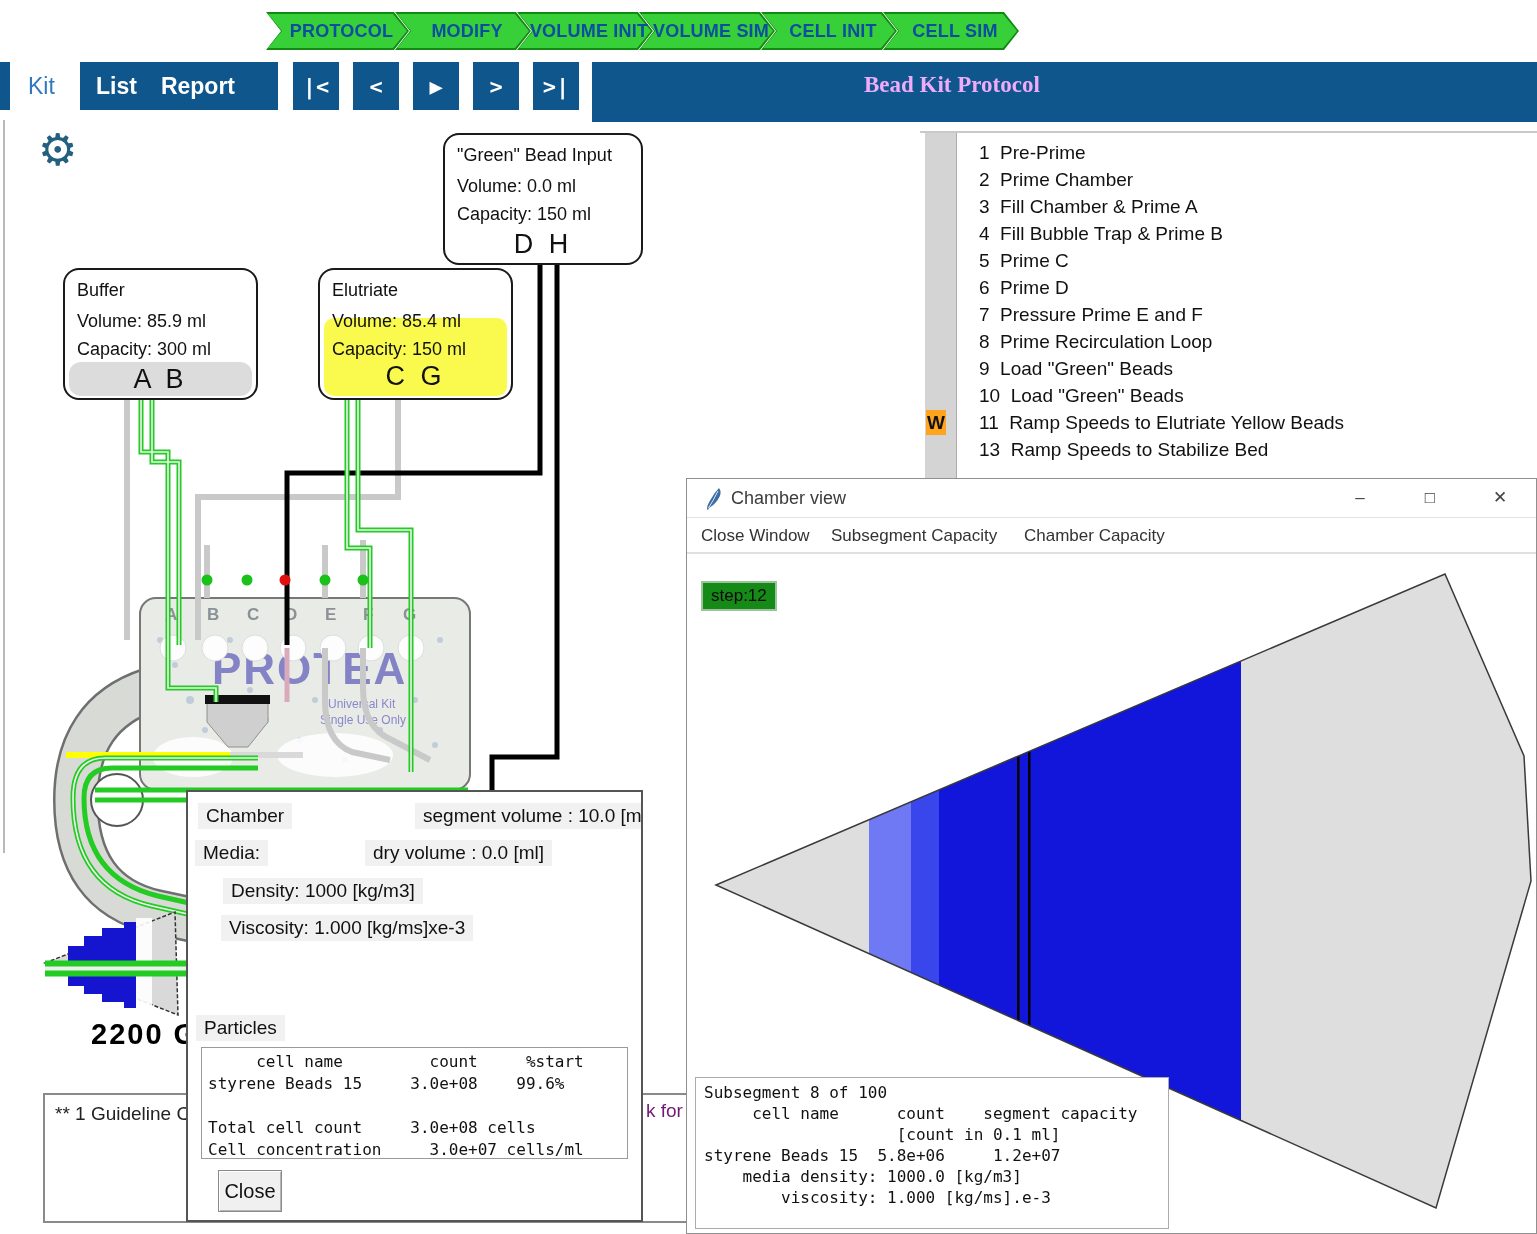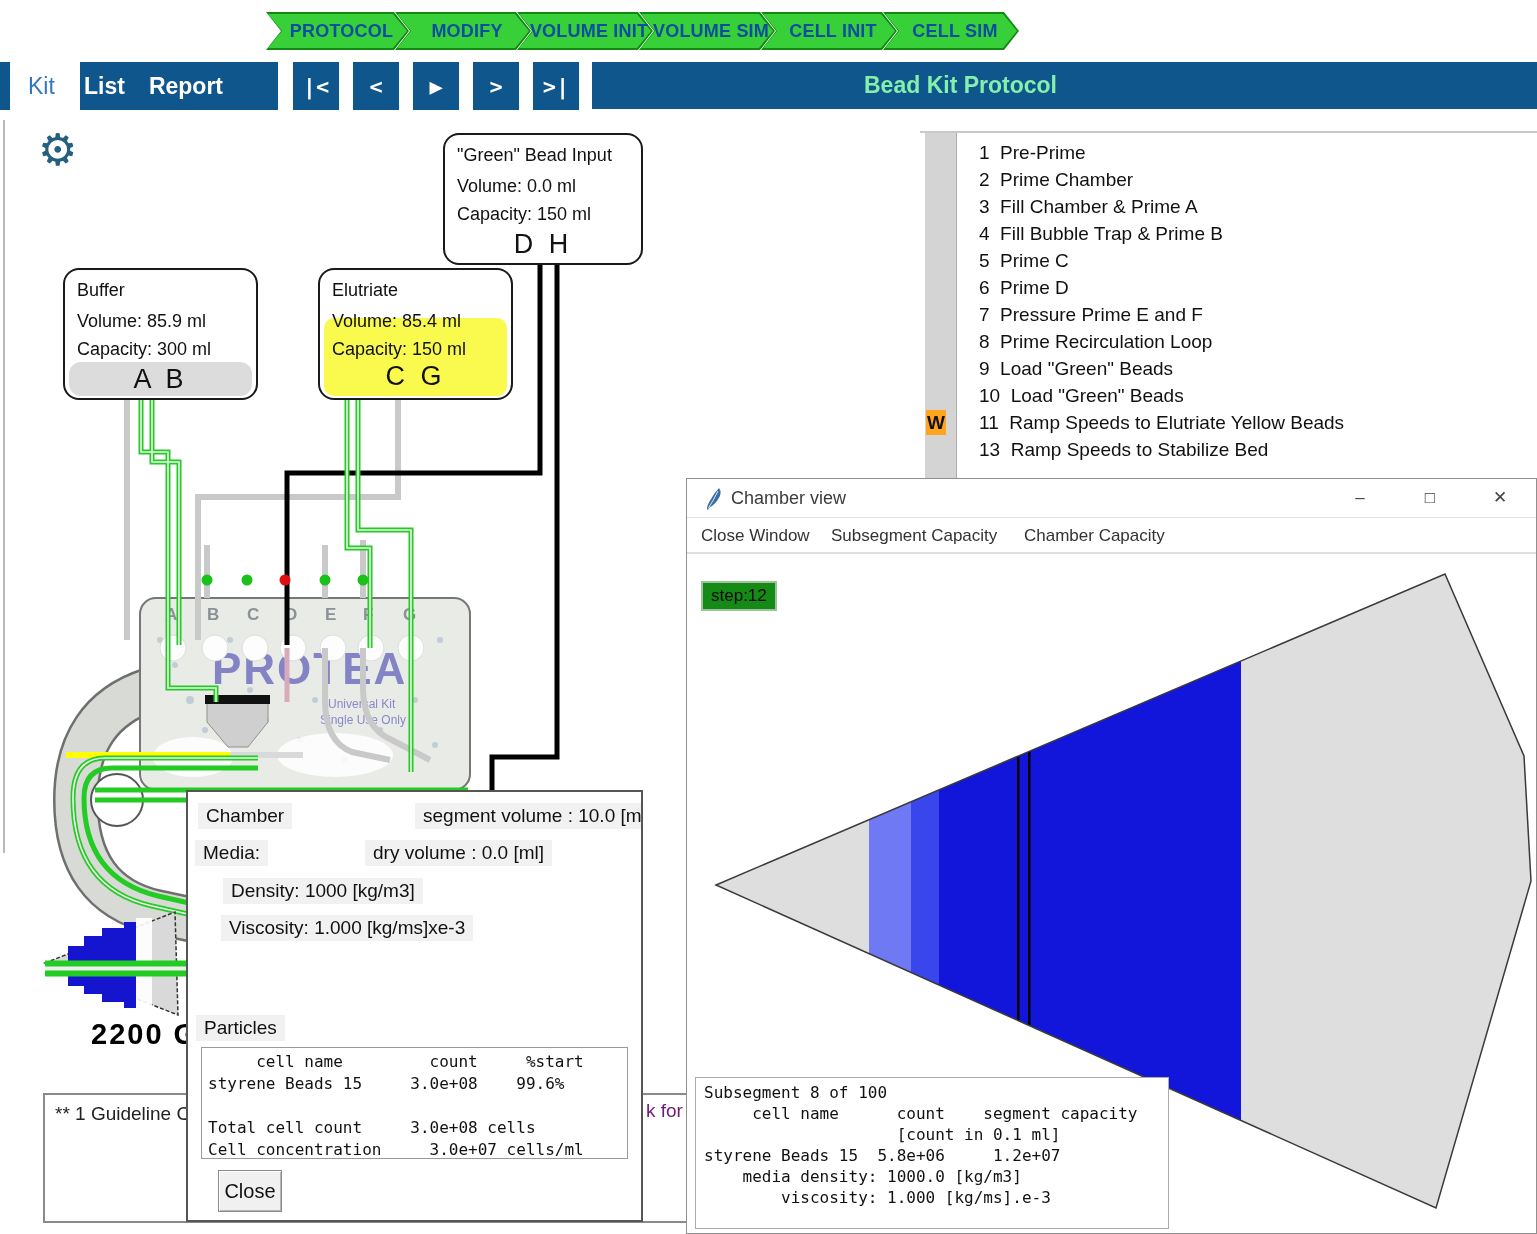--- a/index.html
+++ b/index.html
@@ -23,24 +23,24 @@
     clip-path:polygon(0 0,calc(100% - 14px) 0,100% 50%,calc(100% - 14px) 100%,0 100%,14px 50%);}
   .chev span{position:relative;z-index:1;font-weight:bold;font-size:18px;color:var(--chev-text);
     padding-left:8px;letter-spacing:.2px;}
 
   
   #toolbar{left:0;top:62px;width:1537px;height:48px;z-index:9;}
   .tbblue{background:var(--toolbar-blue);}
   #tb-stub{left:0;top:0;width:10px;height:48px;}
   #kit-tab{left:28px;top:0;height:48px;display:flex;align-items:center;color:#3178BE;font-size:23px;}
   #listreport{left:80px;top:0;width:198px;height:48px;color:#FFF;font-size:23px;font-weight:bold;
-    display:flex;align-items:center;gap:24px;padding-left:4px;}
+    display:flex;align-items:center;gap:24px;padding-left:16px;}
   .navbtn{top:0;width:46px;height:48px;color:#FFF;display:flex;align-items:center;justify-content:center;
     font-size:22px;font-weight:bold;font-family:"DejaVu Sans Mono",monospace;}
-  #title-bar{left:592px;top:0;width:945px;height:47px;color:#86efac;}
+  #title-bar{left:592px;top:0;width:945px;height:60px;color:#f0abfc;font-family:Liberation Serif, serif;}
   #title-bar span{position:absolute;left:272px;top:10px;font-size:23px;font-weight:bold;}
 
   
   #left-line{left:3px;top:120px;width:2px;height:733px;background:#B9B9B9;z-index:1;}
   #list-topline{left:920px;top:131px;width:617px;height:2px;background:#C9C9C9;z-index:1;}
   #gear{left:38px;top:128px;font-size:44px;color:#23607F;z-index:3;line-height:1;}
 
   
   .node{background:#FFF;border:2px solid #1a1a1a;border-radius:16px;z-index:3;font-size:18px;color:#111;}
   .node .nt{padding:10px 12px 4px 12px;}

